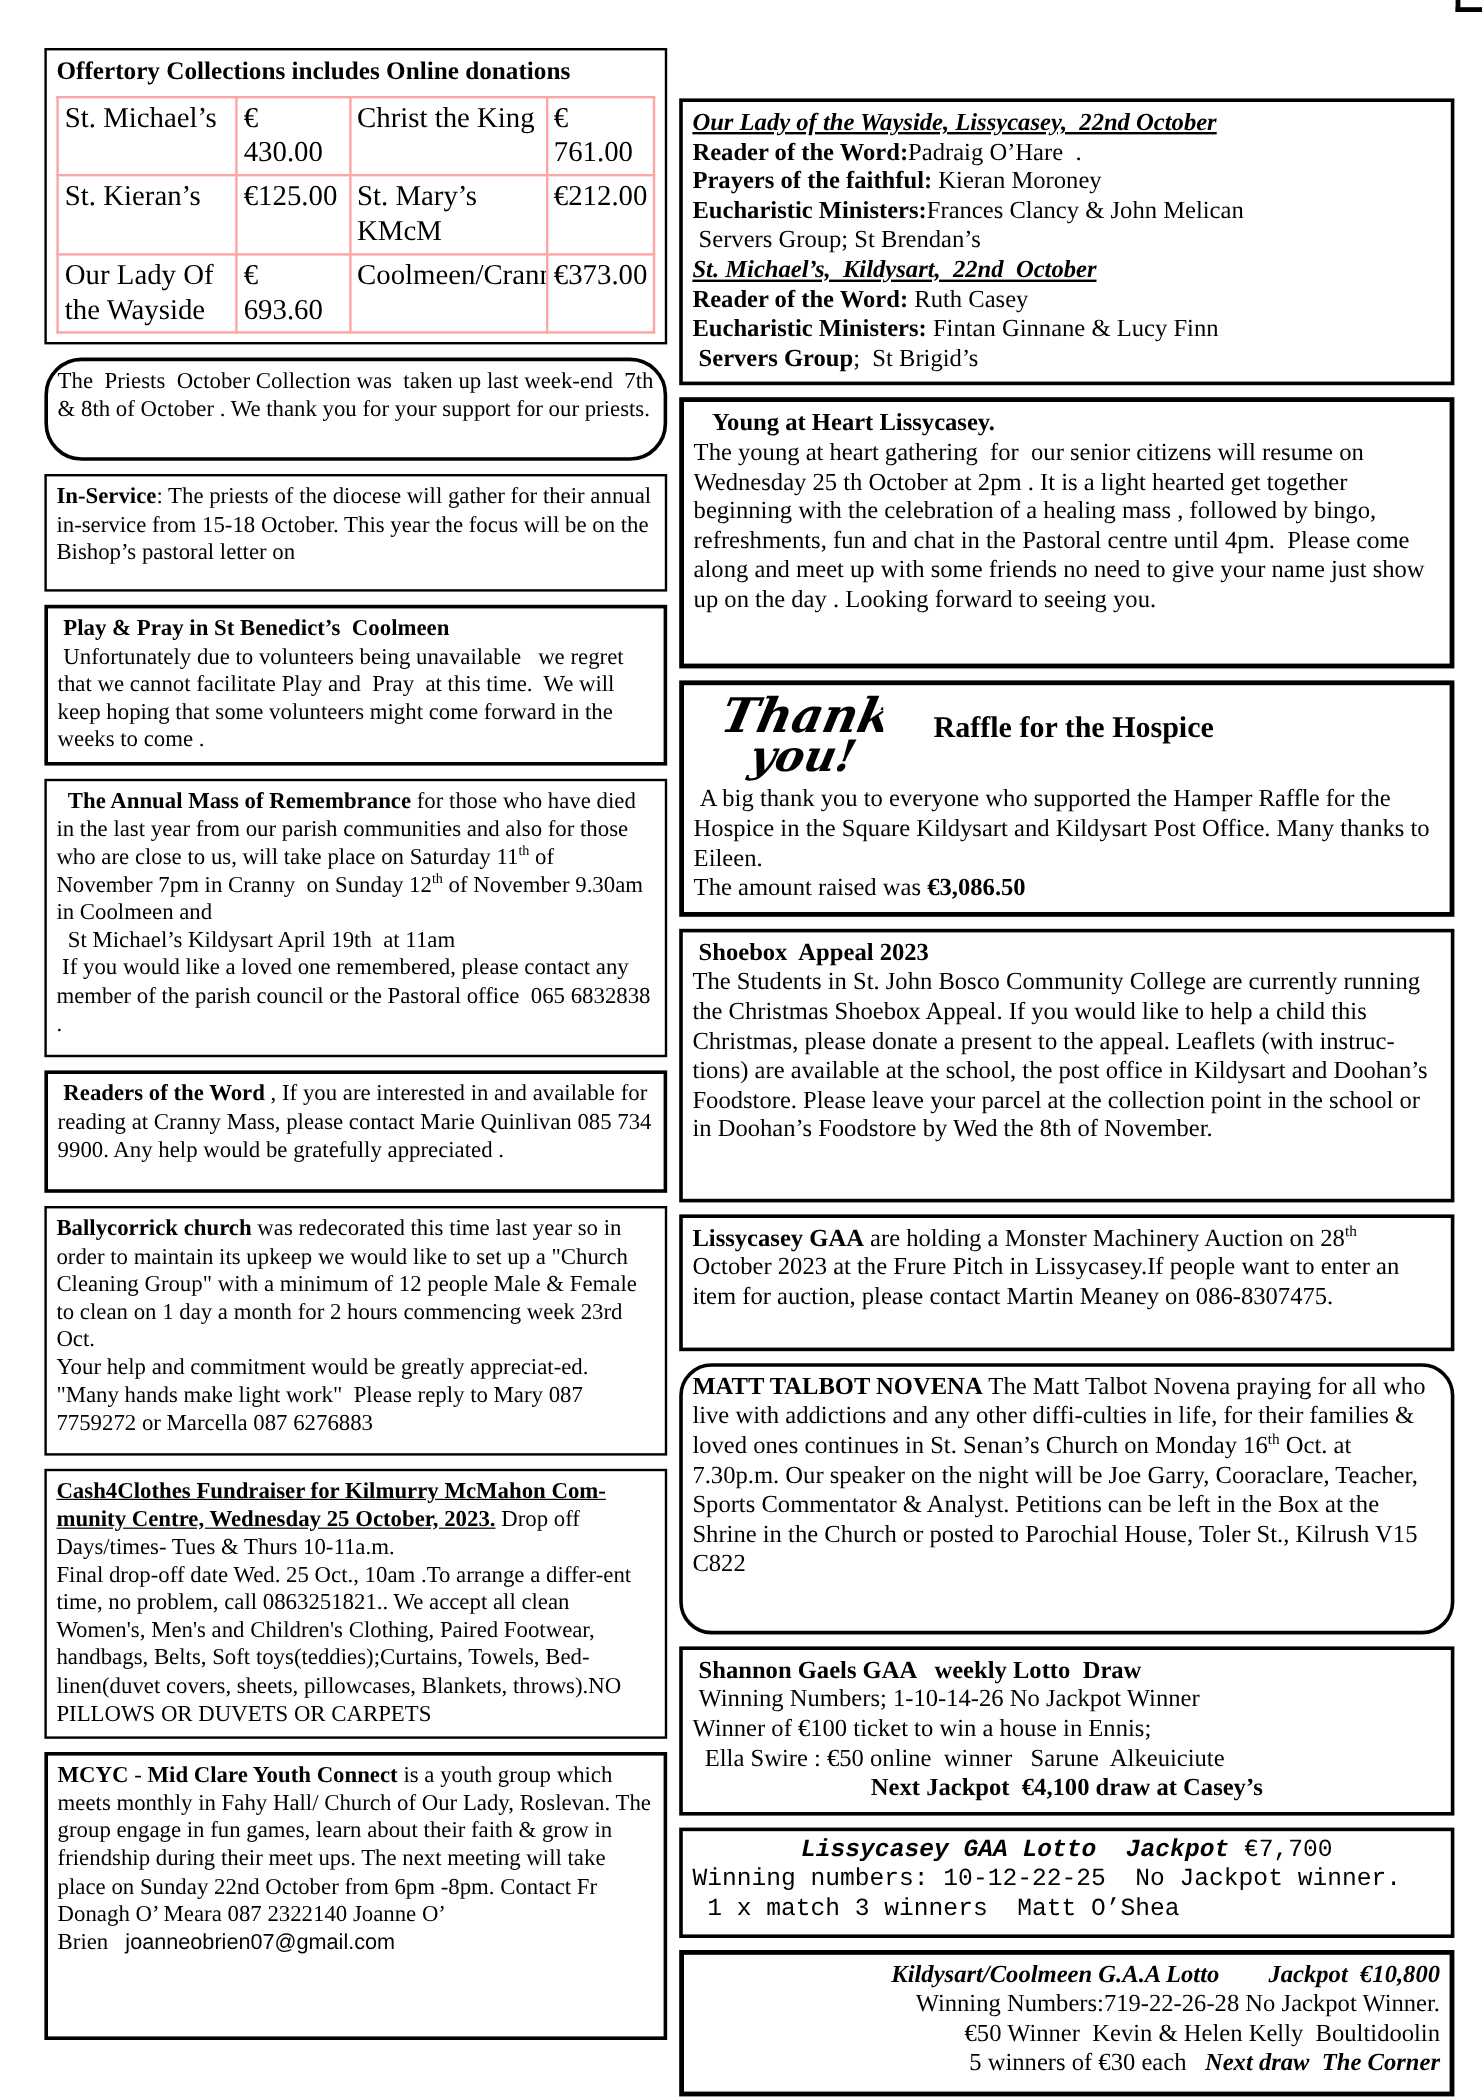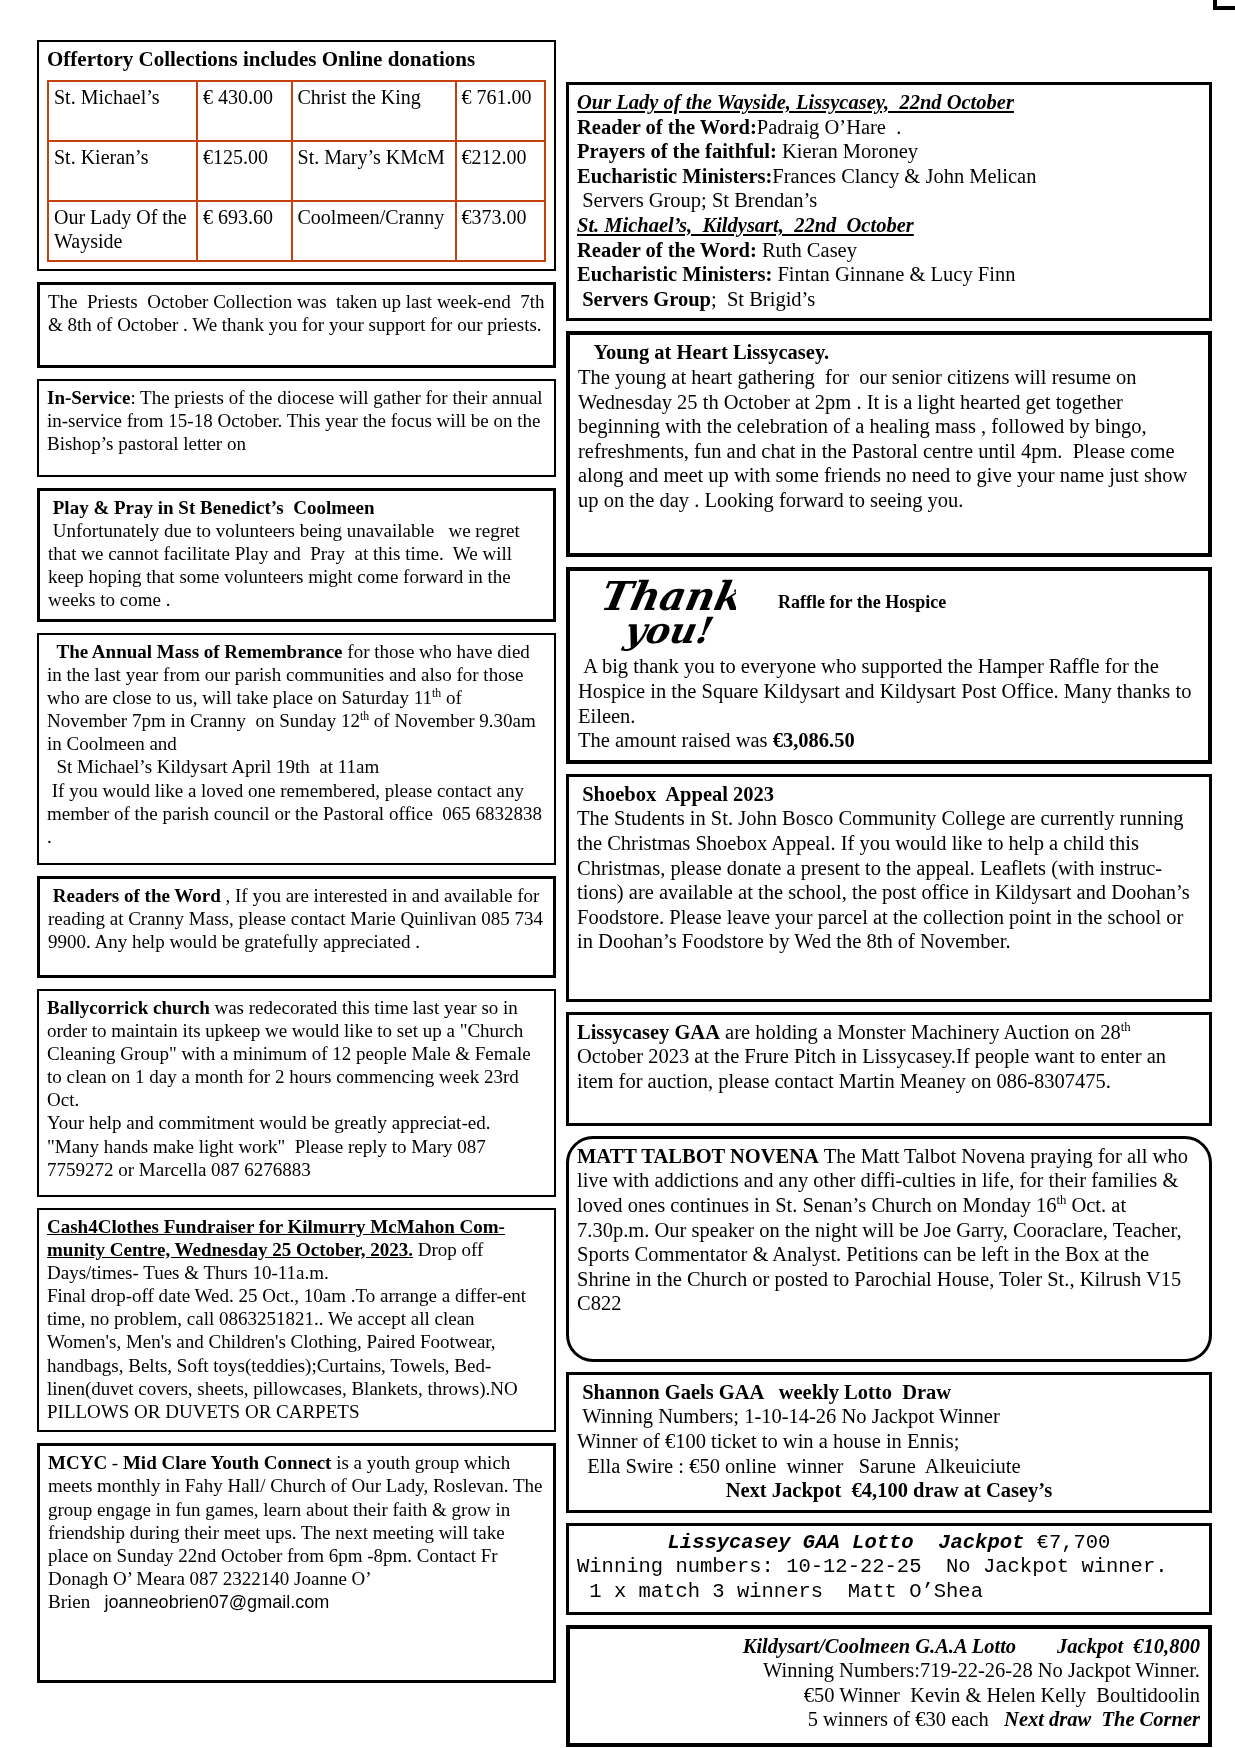--- a/index.html
+++ b/index.html
@@ -26,31 +26,31 @@
   .seg.u { text-decoration:underline; }
   .seg.sup { vertical-align:super; font-size:0.62em; line-height:0; }
   .seg.sans { font-family:"Liberation Sans", sans-serif; font-size:0.95em; }
   .blk.center { text-align:center; }
   .blk.h-lg { font-size:21px; font-weight:bold; }
   .blk.h-md { font-weight:bold; }
 
   
   table.offertory { border-collapse:collapse; width:100%; margin-top:7px; table-layout:fixed; }
   table.offertory td {
-    border:2px solid #c2410c; padding:3px 5px; vertical-align:top;
-    height:52px; font-size:20px; line-height:1.2; overflow:hidden;
+    border:2px solid #fca5a5; padding:3px 5px; vertical-align:top;
+    height:52px; font-size:24px; line-height:1.2; overflow:hidden;
   }
 
   
   .raffle-head { display:flex; align-items:flex-start; gap:14px; margin-bottom:2px; }
-  .raffle-title { font-weight:bold; font-size:18px; margin-top:16px; margin-left:28px; white-space:pre; }
+  .raffle-title { font-weight:bold; font-size:25px; margin-top:16px; margin-left:28px; white-space:pre; }
   .thankyou-svg { flex:0 0 auto; margin-top:-2px; }
 
   
-  [data-name="section-priests-collection"] { min-height:86px; }
+  [data-name="section-priests-collection"] { min-height:86px;border-radius:31px; }
   [data-name="section-in-service"]         { min-height:98px; }
   [data-name="section-play-pray"]          { min-height:134px; }
   [data-name="section-remembrance"]        { min-height:232px; }
   [data-name="section-readers"]            { min-height:102px; }
   [data-name="section-ballycorrick"]       { min-height:208px; }
   [data-name="section-cash4clothes"]       { min-height:202px; }
   [data-name="section-mcyc"]               { min-height:240px; }
   [data-name="section-rota"]               { min-height:218px;margin-top:42px; }
   [data-name="section-young-at-heart"]     { min-height:226px; }
   [data-name="section-raffle"]             { min-height:154px; }

